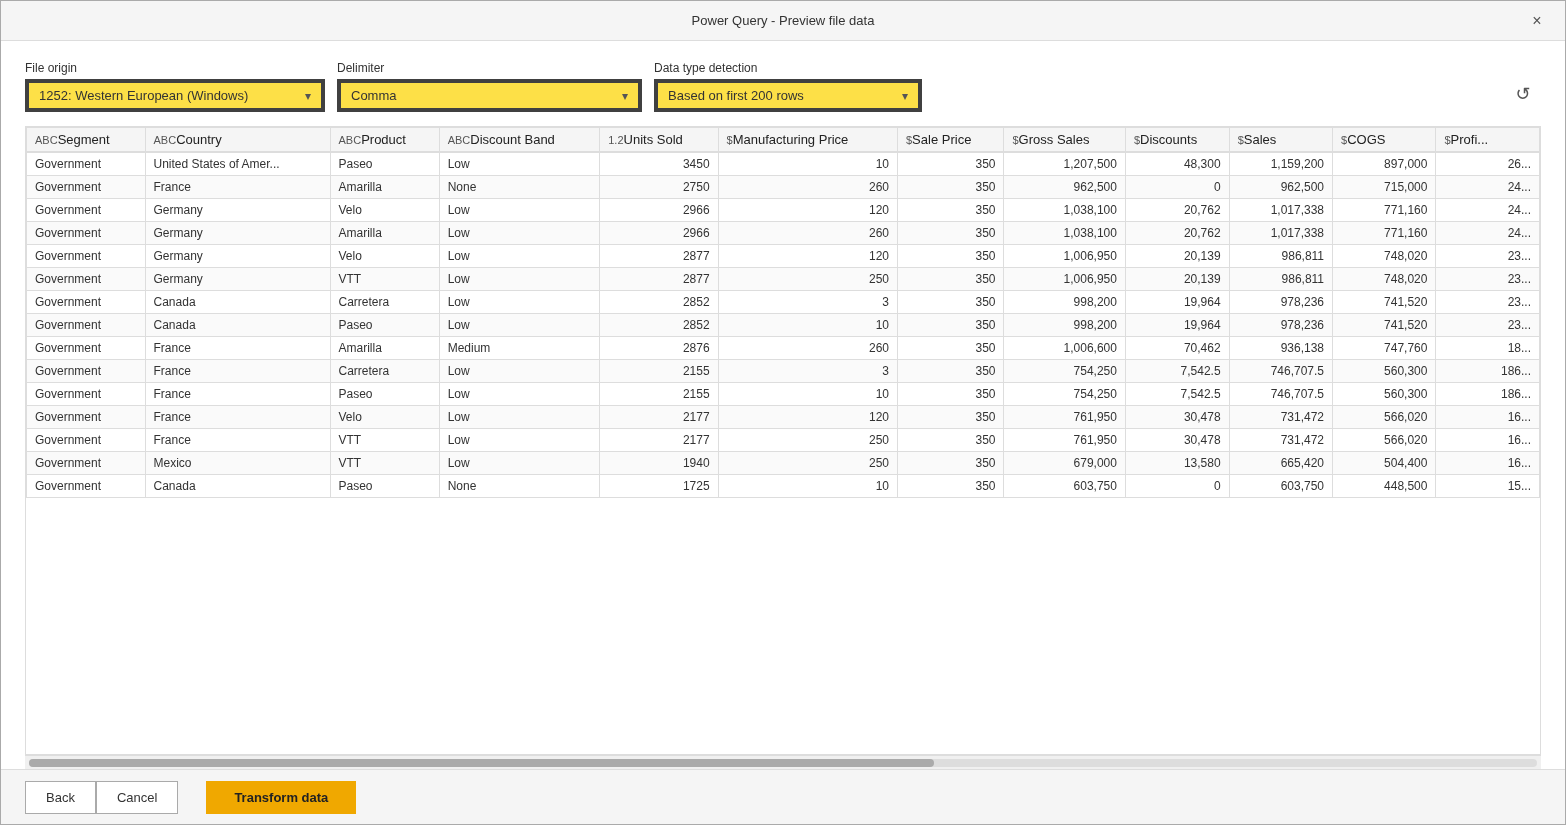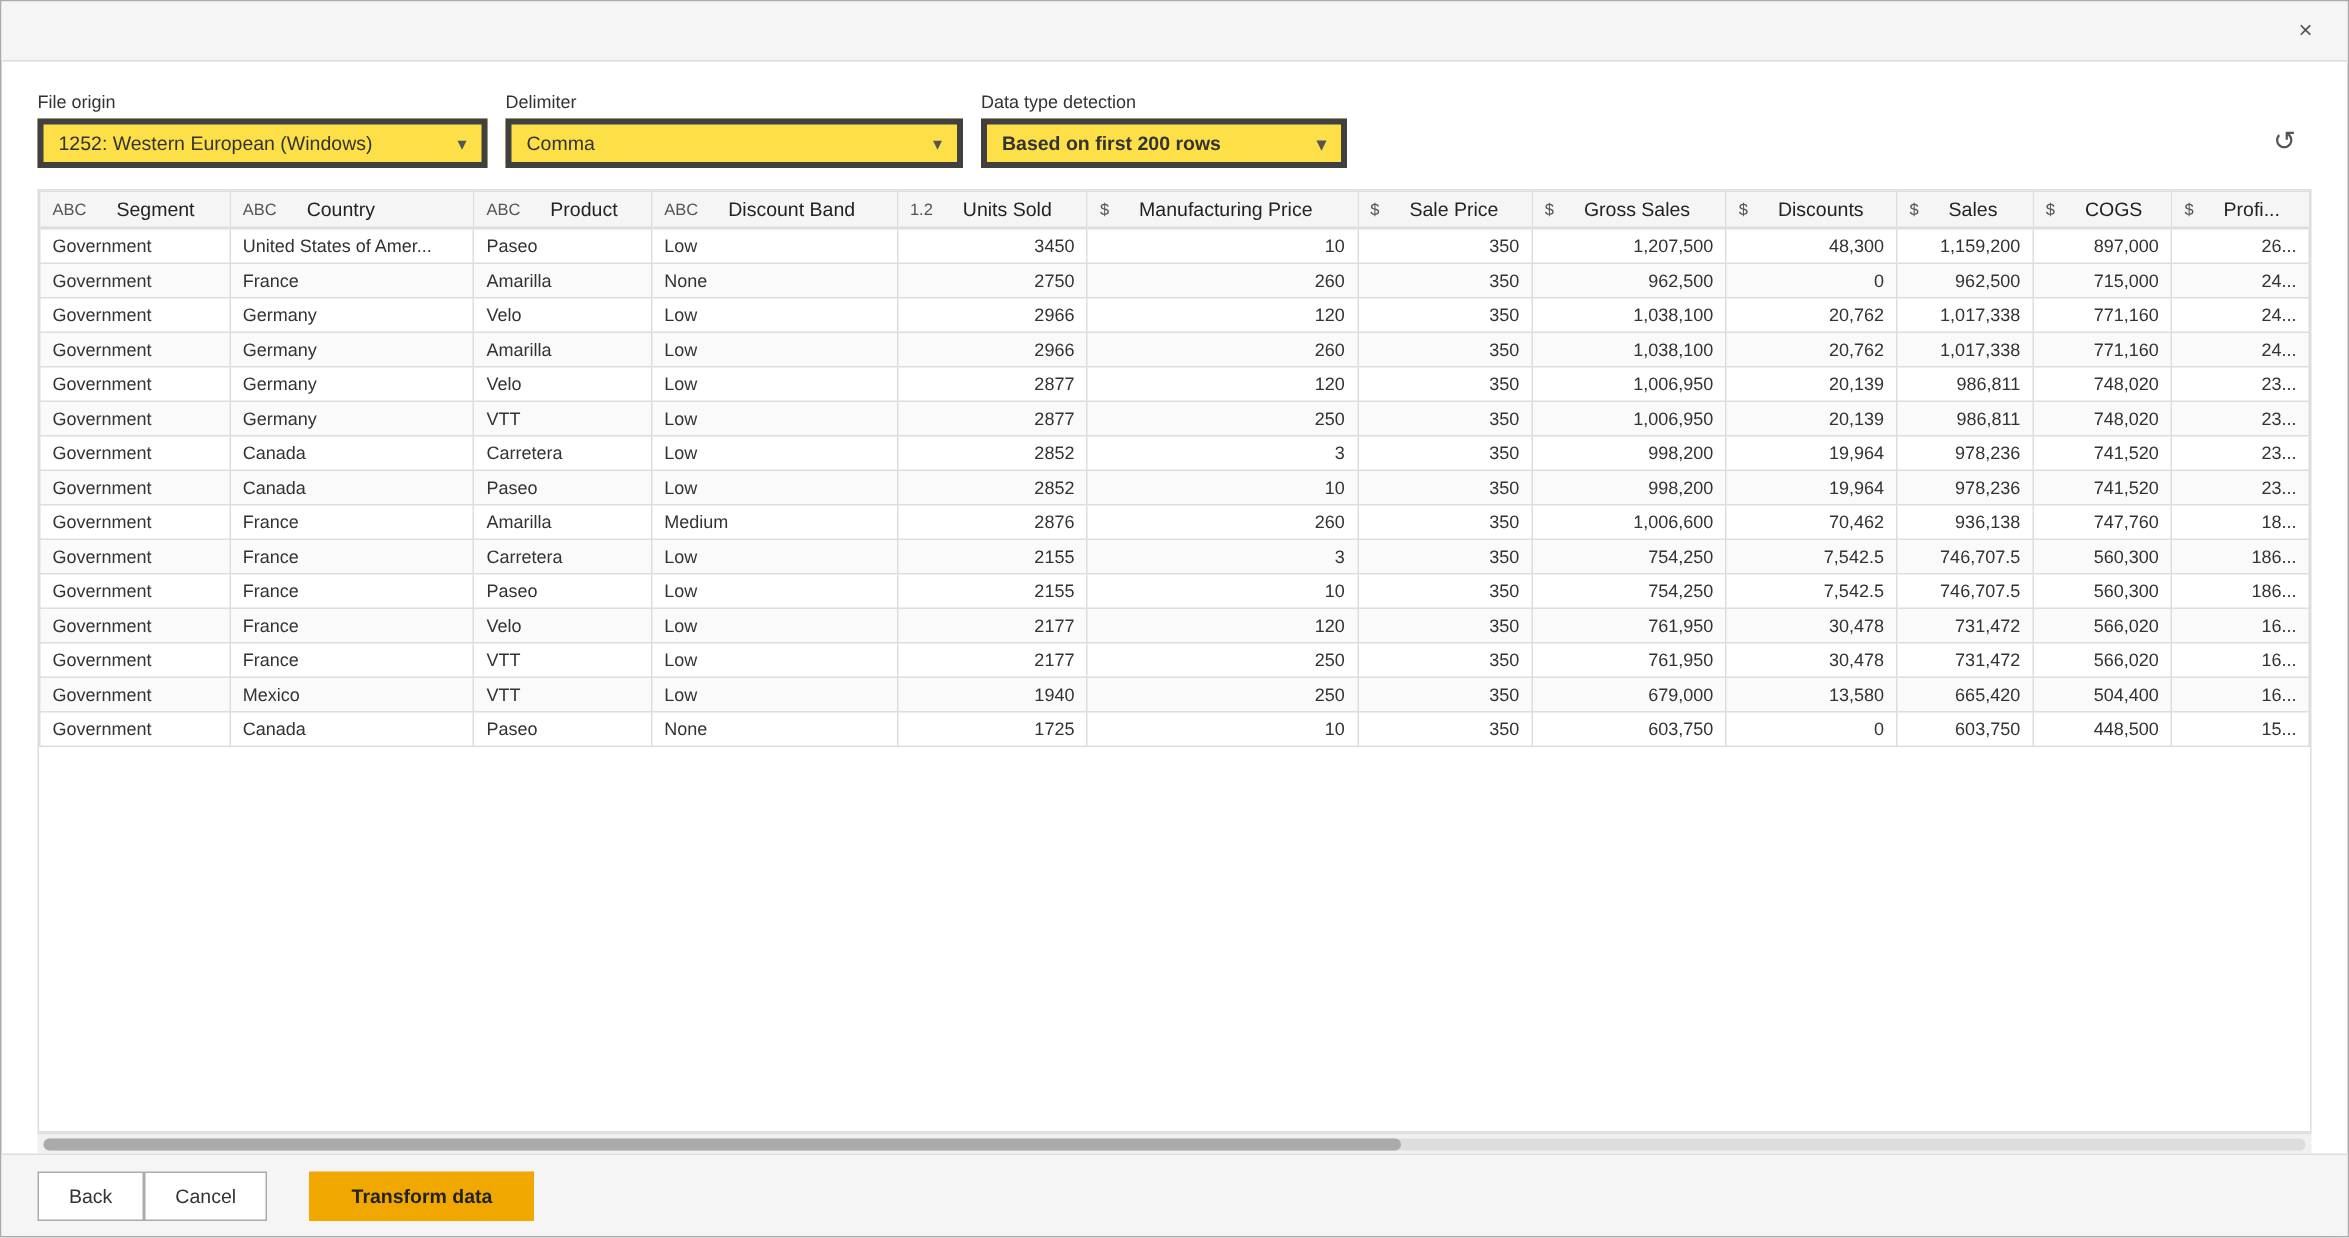--- a/index.html
+++ b/index.html
@@ -9,28 +9,28 @@
     .title-bar-text { font-size: 13px; color: #333; flex: 1; text-align: center; font-weight: 400; }
     .close-btn { width: 24px; height: 24px; display: flex; align-items: center; justify-content: center; cursor: pointer; font-size: 16px; color: #555; background: none; border: none; }
     .content { flex: 1; padding: 20px 24px 0 24px; display: flex; flex-direction: column; overflow: hidden; }
     .file-path { font-size: 22px; font-weight: 300; color: #222; margin-bottom: 20px; }
     .controls-row { display: flex; align-items: flex-end; gap: 12px; margin-bottom: 14px; }
     .control-group { display: flex; flex-direction: column; gap: 4px; }
     .control-label { font-size: 12px; color: #333; font-weight: 400; }
     .dropdown { display: flex; align-items: center; border: 4px solid #404040; background: #fde047; padding: 5px 10px; cursor: pointer; user-select: none; }
     .dropdown-file-origin { width: 300px; }
     .dropdown-delimiter { width: 305px; }
-    .dropdown-detection { width: 244px; font-weight: bold; }
+    .dropdown-detection { width: 268px; }
     .dropdown-text { flex: 1; font-size: 13px; color: #333; }
     .dropdown-arrow { font-size: 12px; color: #555; margin-left: 8px; }
     .refresh-btn { margin-left: auto; width: 36px; height: 36px; display: flex; align-items: center; justify-content: center; border: none; background: none; cursor: pointer; font-size: 18px; color: #555; align-self: flex-end; }
     .table-container { flex: 1; overflow: auto; border: 1px solid #ddd; position: relative; }
     table { border-collapse: collapse; width: max-content; min-width: 100%; }
     thead tr th { background: #f5f5f5; border: 1px solid #ddd; padding: 0; position: sticky; top: 0; z-index: 10; min-width: 80px; }
-    .col-header-top { display: flex; align-items: center; padding: 4px 8px; gap: 20px; border-bottom: 1px solid #ddd; }
+    .col-header-top { display: flex; align-items: center; padding: 4px 8px; gap: 0; border-bottom: 1px solid #ddd; }
     .col-type-icon { font-size: 11px; color: #555; font-weight: 400; }
     .col-header-name { font-size: 13px; color: #222; font-weight: 400; }
     tbody tr td { border: 1px solid #ddd; padding: 4px 8px; font-size: 12px; color: #333; white-space: nowrap; }
     tbody tr:nth-child(even) { background: #fafafa; }
     tbody tr:nth-child(odd) { background: #fff; }
     .num-cell { text-align: right; }
     .footer { padding: 14px 24px; display: flex; align-items: center; justify-content: flex-start; border-top: 1px solid #ddd; background: #f5f5f5; height: 55px; }
     .back-btn { padding: 8px 20px; border: 1px solid #aaa; background: #fff; cursor: pointer; font-size: 13px; color: #333; }
     .footer-right { display: flex; gap: 28px; }
     .cancel-btn { padding: 8px 20px; border: 1px solid #aaa; background: #fff; cursor: pointer; font-size: 13px; color: #333; }
@@ -39,20 +39,21 @@
     .scroll-track { flex: 1; height: 8px; background: #ddd; border-radius: 4px; position: relative; }
     .scroll-thumb { width: 60%; height: 8px; background: #aaa; border-radius: 4px; }
   </style>
 </head>
 <body>
 
 <div class="dialog">
 
   <div class="title-bar">
     <span style="width:24px;"></span>
+    <span class="title-bar-text">Power Query - Preview file data</span>
     <button class="close-btn">×</button>
   </div>
 
   <div class="content">
 
 
     <div class="controls-row">
       <div class="control-group">
         <span class="control-label">File origin</span>
         <div class="dropdown dropdown-file-origin">

